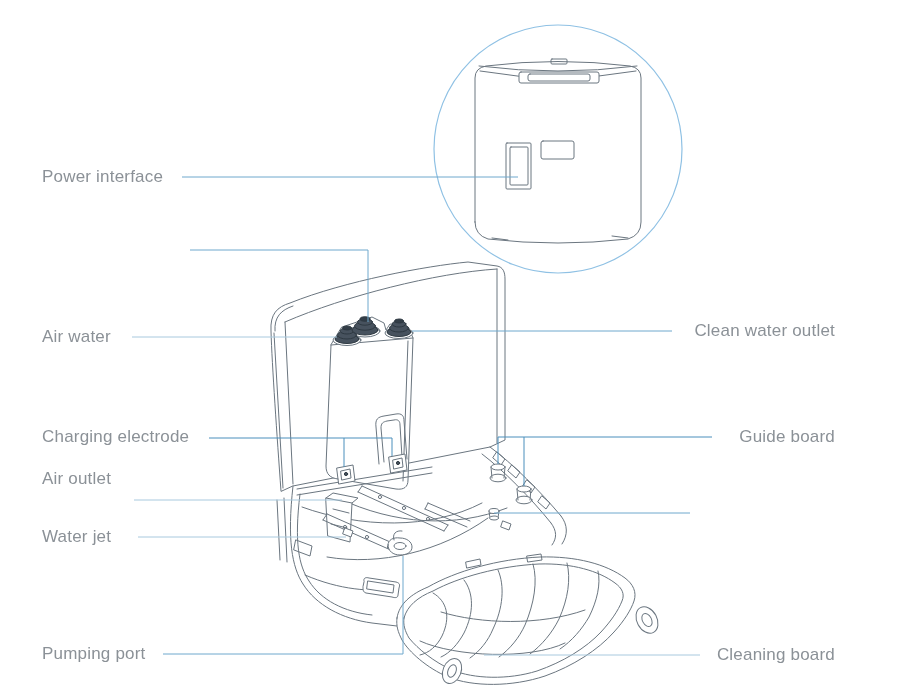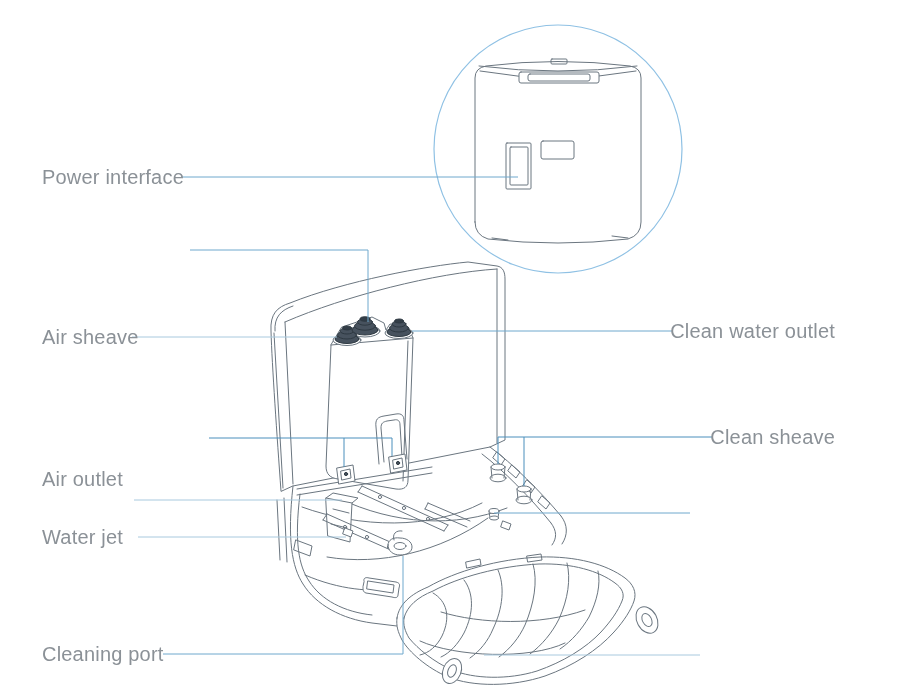--- a/index.html
+++ b/index.html
@@ -7,21 +7,21 @@
     position:relative;
     width:901px;height:694px;
     background:#ffffff;
     font-family:"Liberation Sans", sans-serif;
     overflow:hidden;
   }
   .stage svg{position:absolute;left:0;top:0;}
   .callout{
     position:absolute;
     height:22px;line-height:22px;
-    font-size:20px;letter-spacing:.2px;
+    font-size:17px;letter-spacing:.2px;
     color:#8b9197;white-space:nowrap;
   }
   .callout.left{left:42px;}
   .callout.right{right:66px;text-align:center;}
 
   
   .draw path,.draw ellipse,.draw circle,.draw rect{
     fill:none;stroke:#6b7680;stroke-width:1;
     stroke-linecap:round;stroke-linejoin:round;
   }
@@ -224,19 +224,21 @@
       <path class="leader-light" d="M138,537 L346,537"></path>
       <path class="leader" d="M163,654 L403,654 L403,556"></path>
       <path class="leader" d="M412,331 L672,331"></path>
       <path class="leader-dark" d="M712,437 L498,437 M498,437 L498,464 M524,437 L524,486"></path>
       <path class="leader" d="M494,513 L690,513"></path>
       <path class="leader-light" d="M484,655 L700,655"></path>
     </g>
   </svg>
 
   <div class="callout left" style="top:166px">Power interface</div>
-  <div class="callout left" style="top:326px">Air sheave</div>
+  <div class="callout left" style="top:326px">Air water</div>
+  <div class="callout left" style="top:426px">Charging electrode</div>
   <div class="callout left" style="top:468px">Air outlet</div>
   <div class="callout left" style="top:526px">Water jet</div>
-  <div class="callout left" style="top:643px">Cleaning port</div>
+  <div class="callout left" style="top:643px">Pumping port</div>
   <div class="callout right" style="top:320px">Clean water outlet</div>
-  <div class="callout right" style="top:426px">Clean sheave</div>
+  <div class="callout right" style="top:426px">Guide board</div>
+  <div class="callout right" style="top:644px">Cleaning board</div>
 </div>
 
 </body></html>

